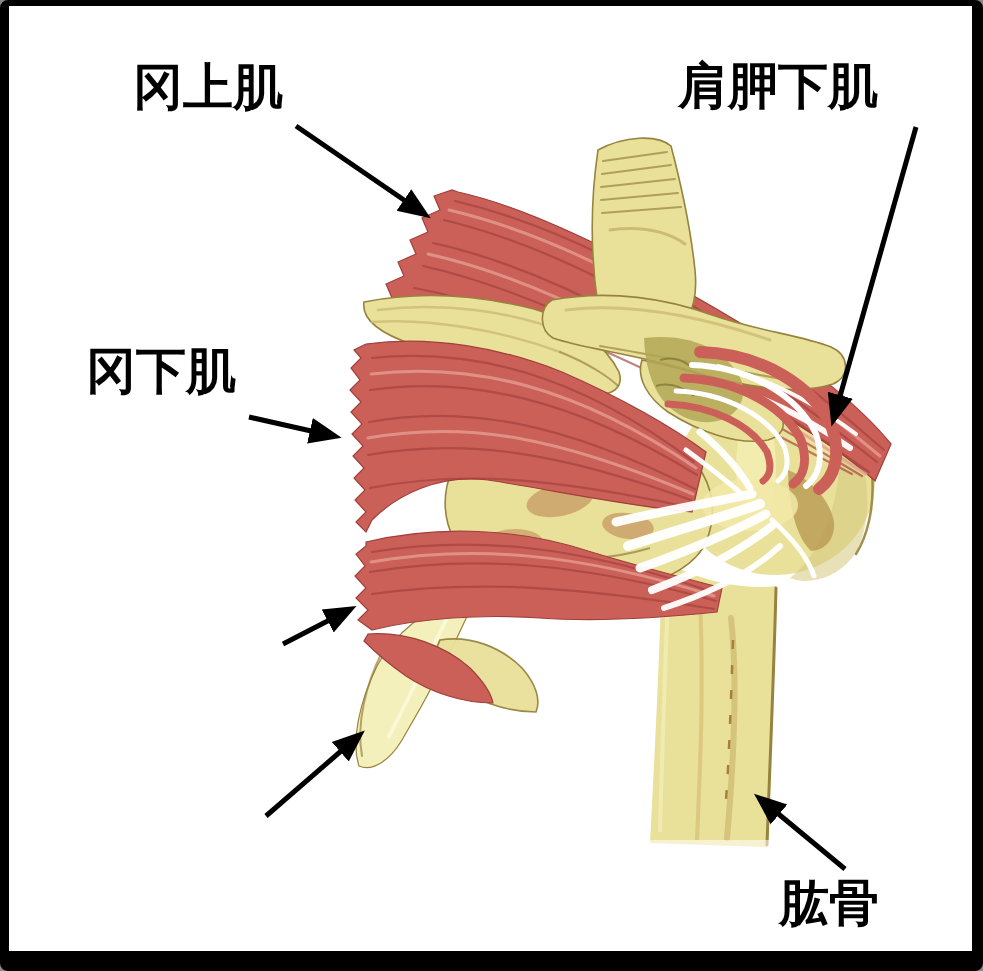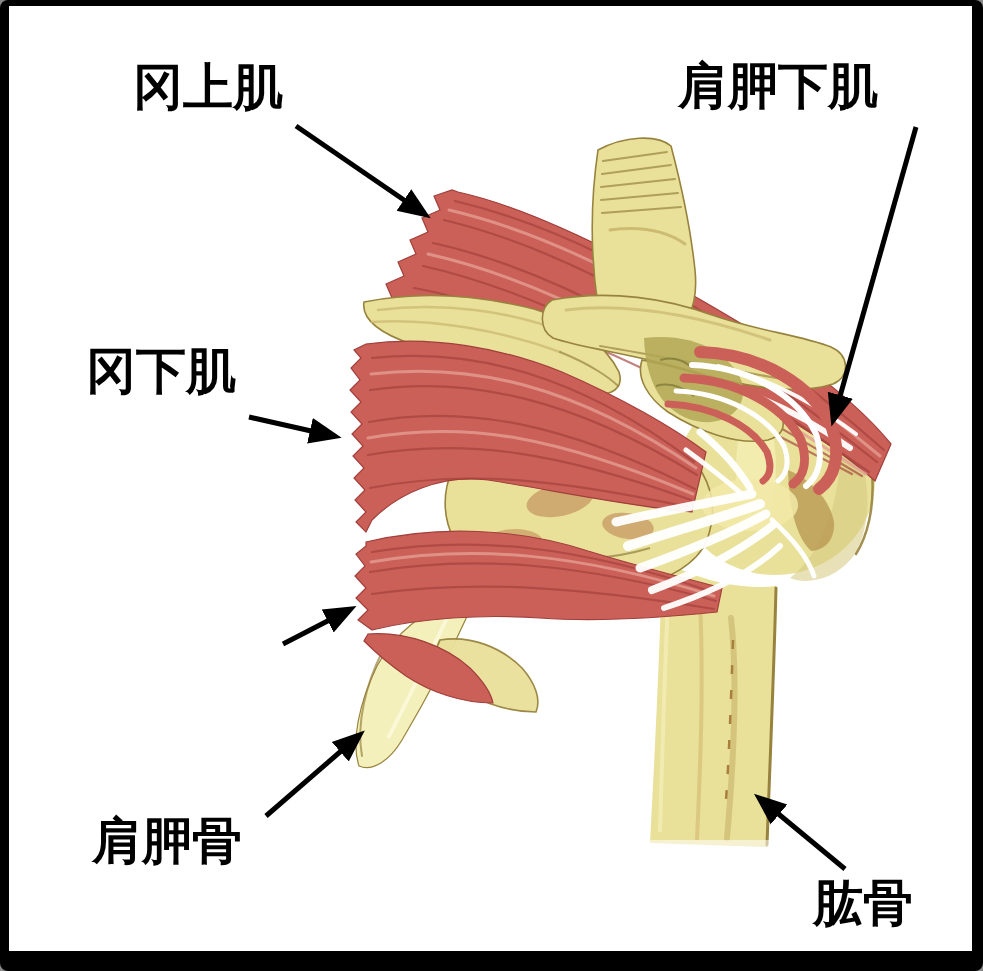--- a/index.html
+++ b/index.html
@@ -186,17 +186,16 @@
         <path class="arrow" marker-end="url(#ah)" d="M 249 417 L 329 435"></path>
         <path class="arrow" marker-end="url(#ah)" d="M 283 644 L 345 612"></path>
         <path class="arrow" marker-end="url(#ah)" d="M 266 816 L 355 739"></path>
         <path class="arrow" marker-end="url(#ah)" d="M 845 869 L 764 802"></path>
       </g>
     </svg>
 
     <div class="lbl" style="left:133px;top:62px">冈上肌</div>
     <div class="lbl" style="left:86px;top:346px">冈下肌</div>
     <div class="lbl" style="left:678px;top:61px">肩胛下肌</div>
-    <div class="lbl" style="left:92px;top:816px">肩胛骨</div>
-    <div class="lbl" style="left:813px;top:878px">肱骨</div>
+    <div class="lbl" style="left:779px;top:878px">肱骨</div>
 
   </div>
 </div>
 
 </body></html>

